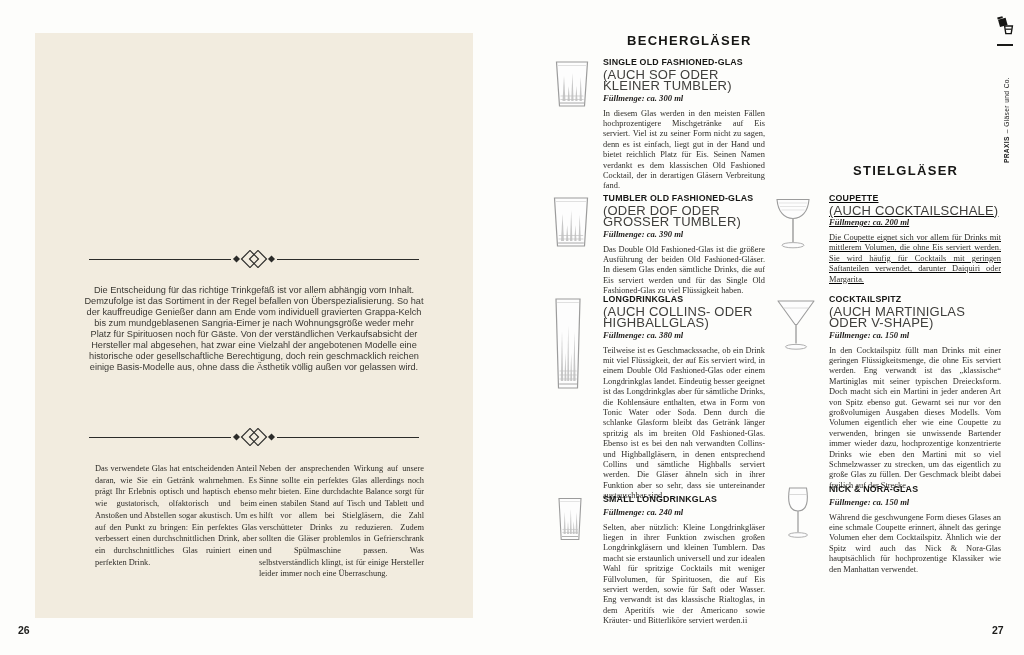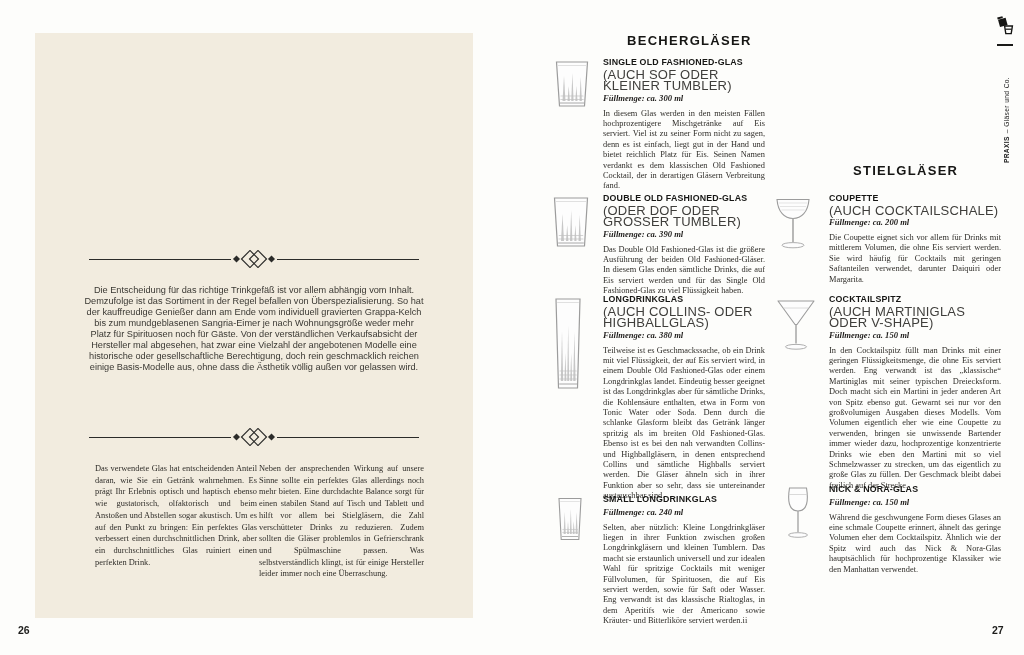--- a/index.html
+++ b/index.html
@@ -139,21 +139,21 @@
   </div>
 
   <div class="entry" style="left:603px;top:57px;">
     <div class="e-title">SINGLE OLD FASHIONED-GLAS</div>
     <div class="e-alias">(AUCH SOF ODER KLEINER TUMBLER)</div>
     <div class="e-fill">Füllmenge: ca. 300 ml</div>
     <div class="e-body">In diesem Glas werden in den meisten Fällen hochprozentigere Mischgetränke auf Eis serviert. Viel ist zu seiner Form nicht zu sagen, denn es ist einfach, liegt gut in der Hand und bietet reichlich Platz für Eis. Seinen Namen verdankt es dem klassischen Old Fashioned Cocktail, der in derartigen Gläsern Verbreitung fand.</div>
   </div>
 
   <div class="entry" style="left:603px;top:193px;">
-    <div class="e-title">DOUBLE OLD FASHIONED-GLAS</div>
+    <div class="e-title">TUMBLER OLD FASHIONED-GLAS</div>
     <div class="e-alias">(ODER DOF ODER GROSSER TUMBLER)</div>
     <div class="e-fill">Füllmenge: ca. 390 ml</div>
     <div class="e-body">Das Double Old Fashioned-Glas ist die größere Ausführung der beiden Old Fashioned-Gläser. In diesem Glas enden sämtliche Drinks, die auf Eis serviert werden und für das Single Old Fashioned-Glas zu viel Flüssigkeit haben.</div>
   </div>
 
   <div class="entry" style="left:603px;top:294px;">
     <div class="e-title">LONGDRINKGLAS</div>
     <div class="e-alias">(AUCH COLLINS- ODER HIGHBALLGLAS)</div>
     <div class="e-fill">Füllmenge: ca. 380 ml</div>
     <div class="e-body">Teilweise ist es Geschmackssache, ob ein Drink mit viel Flüssigkeit, der auf Eis serviert wird, in einem Double Old Fashioned-Glas oder einem Longdrinkglas landet. Eindeutig besser geeignet ist das Longdrinkglas aber für sämtliche Drinks, die Kohlensäure enthalten, etwa in Form von Tonic Water oder Soda. Denn durch die schlanke Glasform bleibt das Getränk länger spritzig als im breiten Old Fashioned-Glas. Ebenso ist es bei den nah verwandten Collins- und Highballgläsern, in denen entsprechend Collins und sämtliche Highballs serviert werden. Die Gläser ähneln sich in ihrer Funktion aber so sehr, dass sie untereinander austauschbar sind.</div>
@@ -187,21 +187,21 @@
 
   <div class="glass" style="left:783px;top:486px;">
     <svg width="30" height="56" viewBox="0 0 30 56">
       <path d="M6.5,2 C4.5,14 5.5,25 15,25 C24.5,25 25.5,14 23.5,2 Z" fill="#fdfdfd" stroke="#9c9c9c" stroke-width="1.1"></path>
       <path d="M5.8,8.5 L24.2,8.5" stroke="#d0d0d0" stroke-width="0.8" fill="none"></path>
       <path d="M15,25 L15,46" stroke="#a6a6a6" stroke-width="1.4" fill="none"></path>
       <ellipse cx="15" cy="49" rx="9.5" ry="2.3" fill="#fdfdfd" stroke="#a6a6a6" stroke-width="0.9"></ellipse>
     </svg>
   </div>
 
-  <div class="entry colB" style="left:829px;top:193px;">
+  <div class="entry colB" style="left:829px;top:193px;text-decoration:underline;">
     <div class="e-title">COUPETTE</div>
     <div class="e-alias">(AUCH COCKTAILSCHALE)</div>
     <div class="e-fill">Füllmenge: ca. 200 ml</div>
     <div class="e-body">Die Coupette eignet sich vor allem für Drinks mit mittlerem Volumen, die ohne Eis serviert werden. Sie wird häufig für Cocktails mit geringen Saftanteilen verwendet, darunter Daiquiri oder Margarita.</div>
   </div>
 
   <div class="entry colB" style="left:829px;top:294px;">
     <div class="e-title">COCKTAILSPITZ</div>
     <div class="e-alias">(AUCH MARTINIGLAS ODER V-SHAPE)</div>
     <div class="e-fill">Füllmenge: ca. 150 ml</div>

